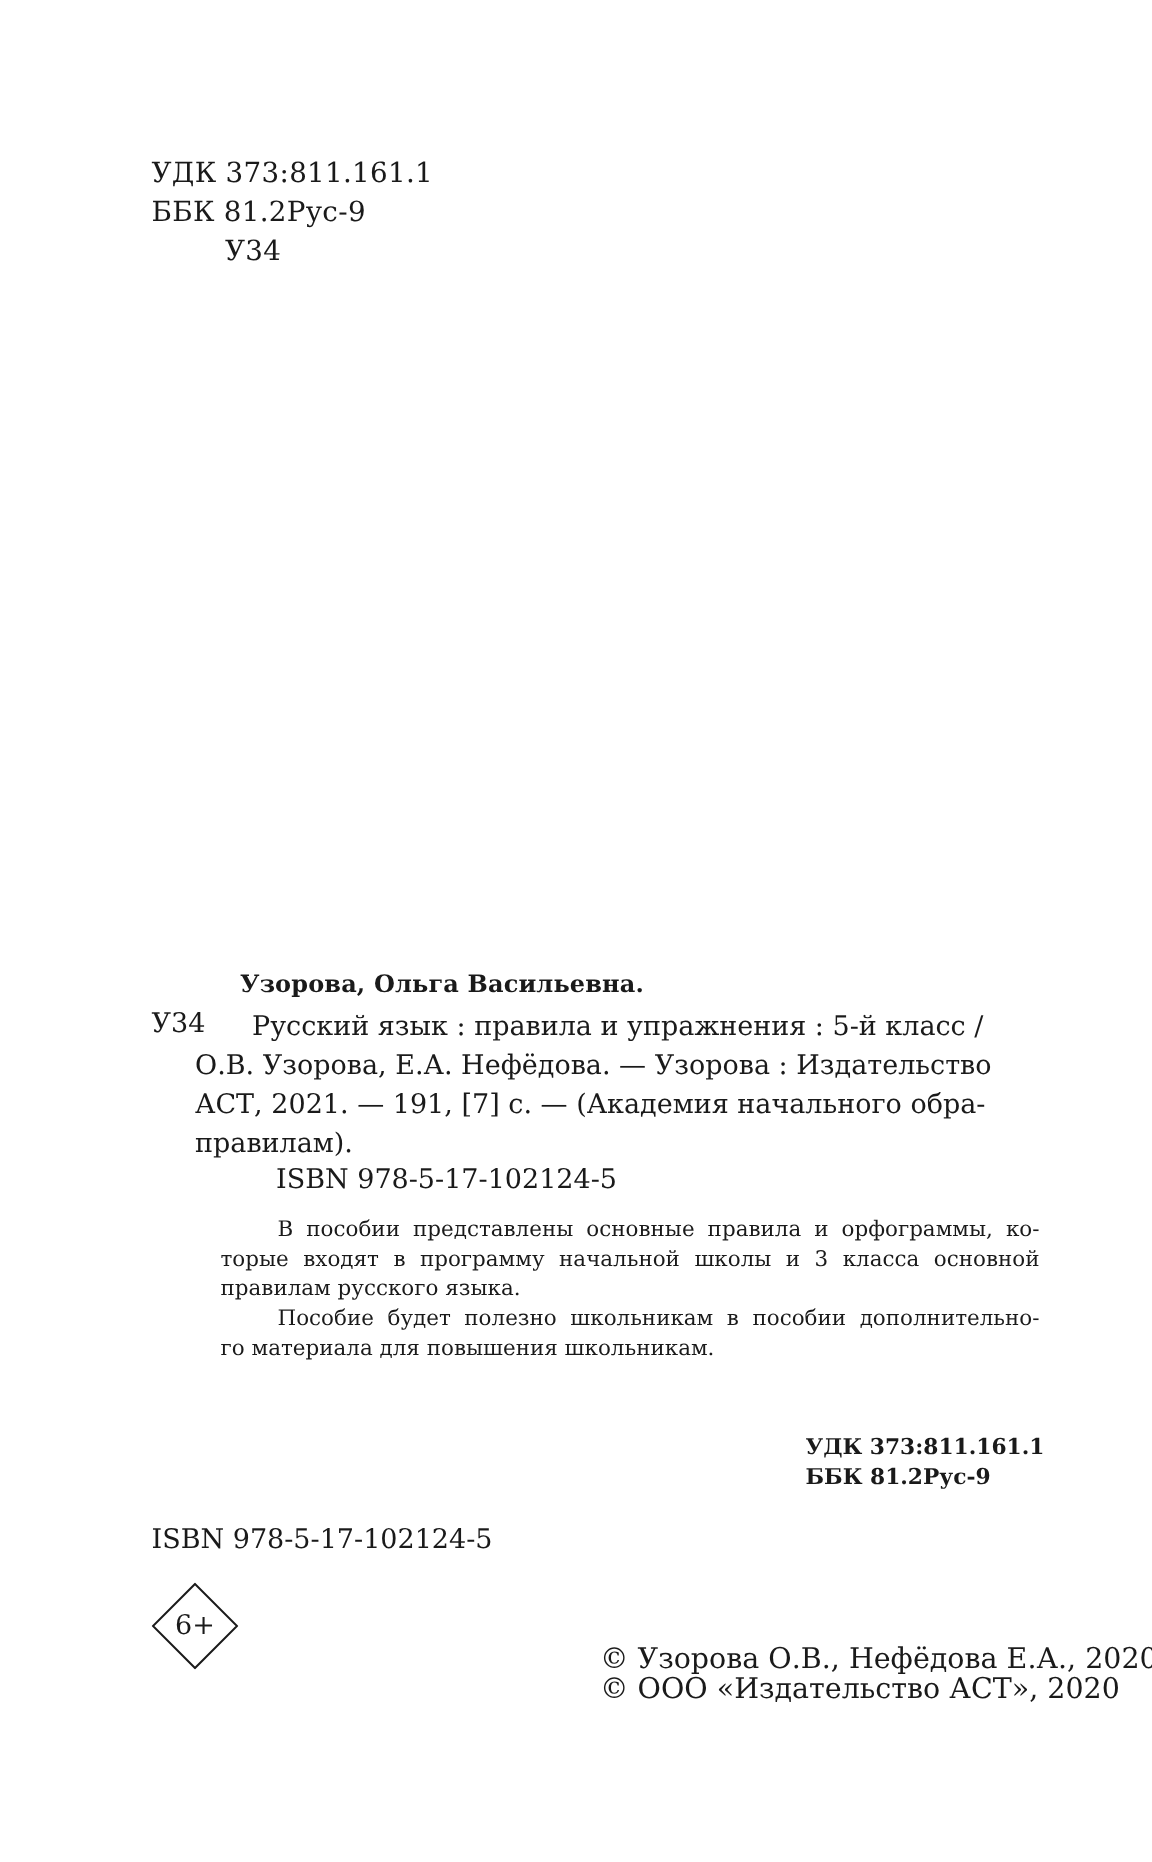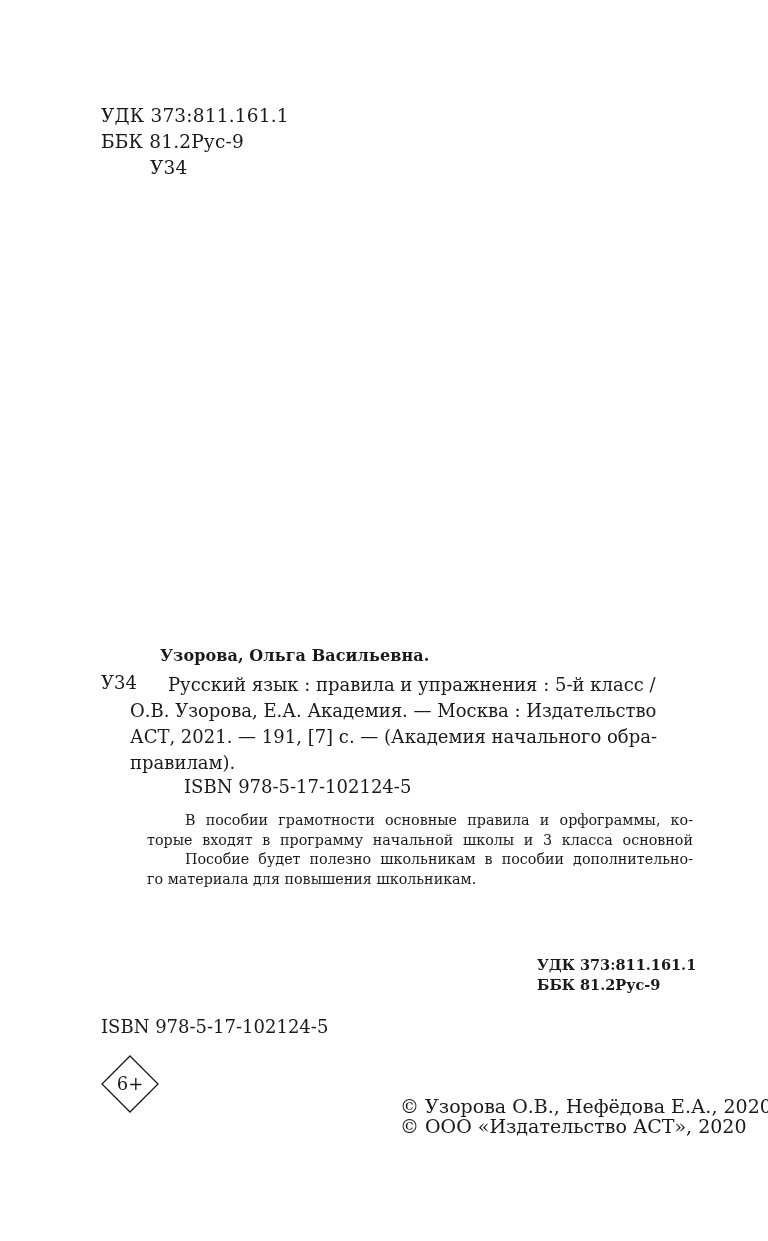--- a/index.html
+++ b/index.html
@@ -121,30 +121,31 @@
   <span class="line">ББК 81.2Рус-9</span>
   <span class="line cutter">У34</span>
 </div>
 
 <div class="abs author">Узорова, Ольга Васильевна.</div>
 
 <div class="abs cutter-mark">У34</div>
 
 <div class="abs record">
   <span class="line indent">Русский язык : правила и упражнения : 5-й класс /</span>
-  <span class="line">О.В. Узорова, Е.А. Академия. — Москва : Издательство</span>
+  <span class="line">О.В. Узорова, Е.А. Нефёдова. — Узорова : Издательство</span>
   <span class="line">АСТ, 2021. — 191, [7] с. — (Академия начального обра-</span>
   <span class="line">правилам).</span>
 </div>
 
 <div class="abs isbn-record">ISBN 978-5-17-102124-5</div>
 
 <div class="abs annotation">
-  <span class="line indent">В пособии грамотности основные правила и орфограммы, ко-</span>
+  <span class="line indent">В пособии представлены основные правила и орфограммы, ко-</span>
   <span class="line">торые входят в программу начальной школы и 3 класса основной</span>
+  <span class="line last">правилам русского языка.</span>
   <span class="line indent">Пособие будет полезно школьникам в пособии дополнительно-</span>
   <span class="line last">го материала для повышения школьникам.</span>
 </div>
 
 <div class="abs bottom-codes">
   <span class="line">УДК 373:811.161.1</span>
   <span class="line">ББК 81.2Рус-9</span>
 </div>
 
 <div class="abs isbn-main">ISBN 978-5-17-102124-5</div>

